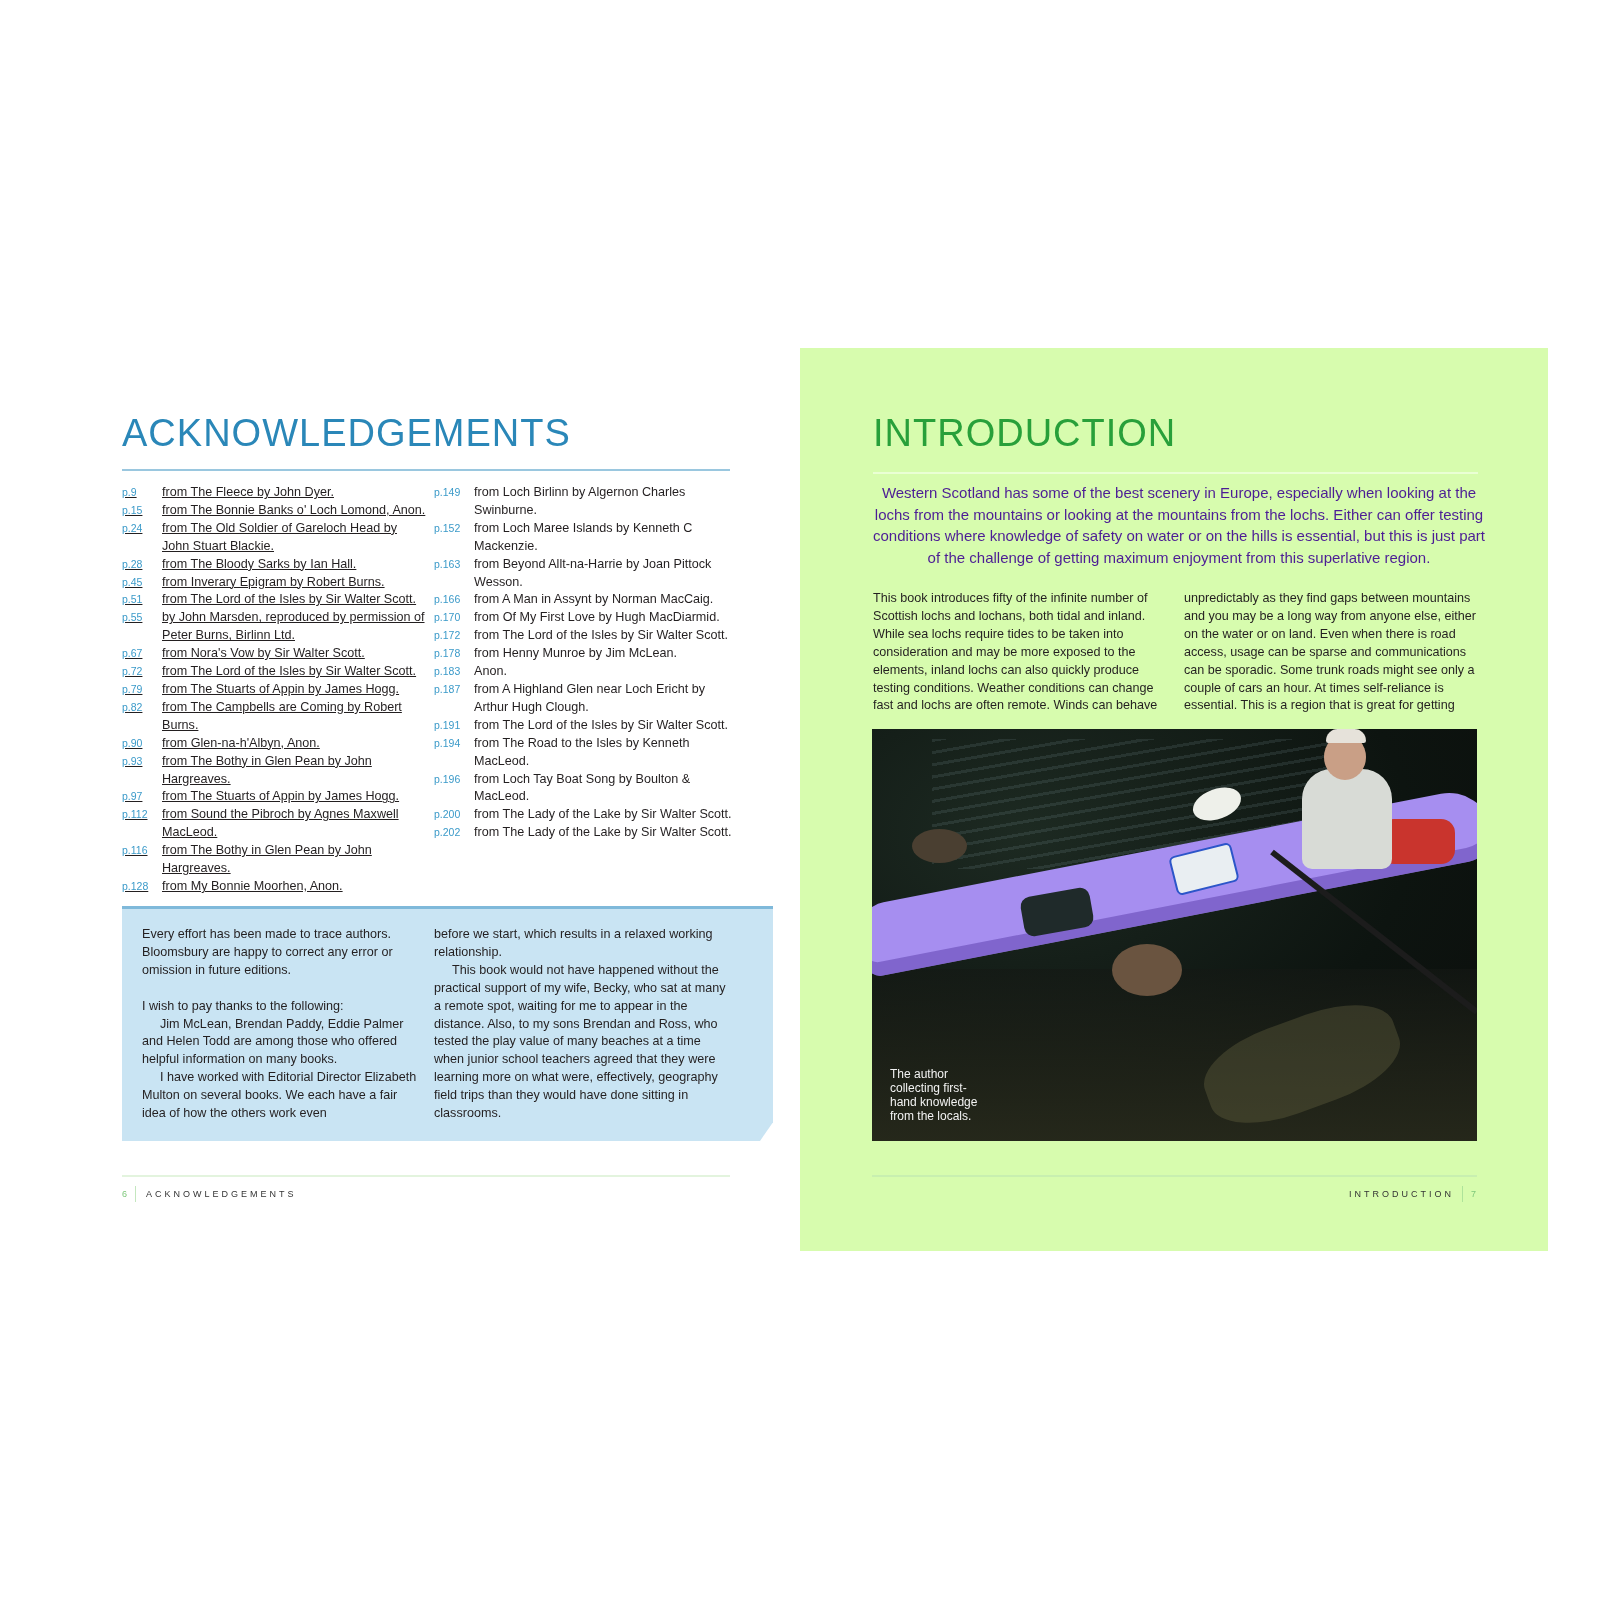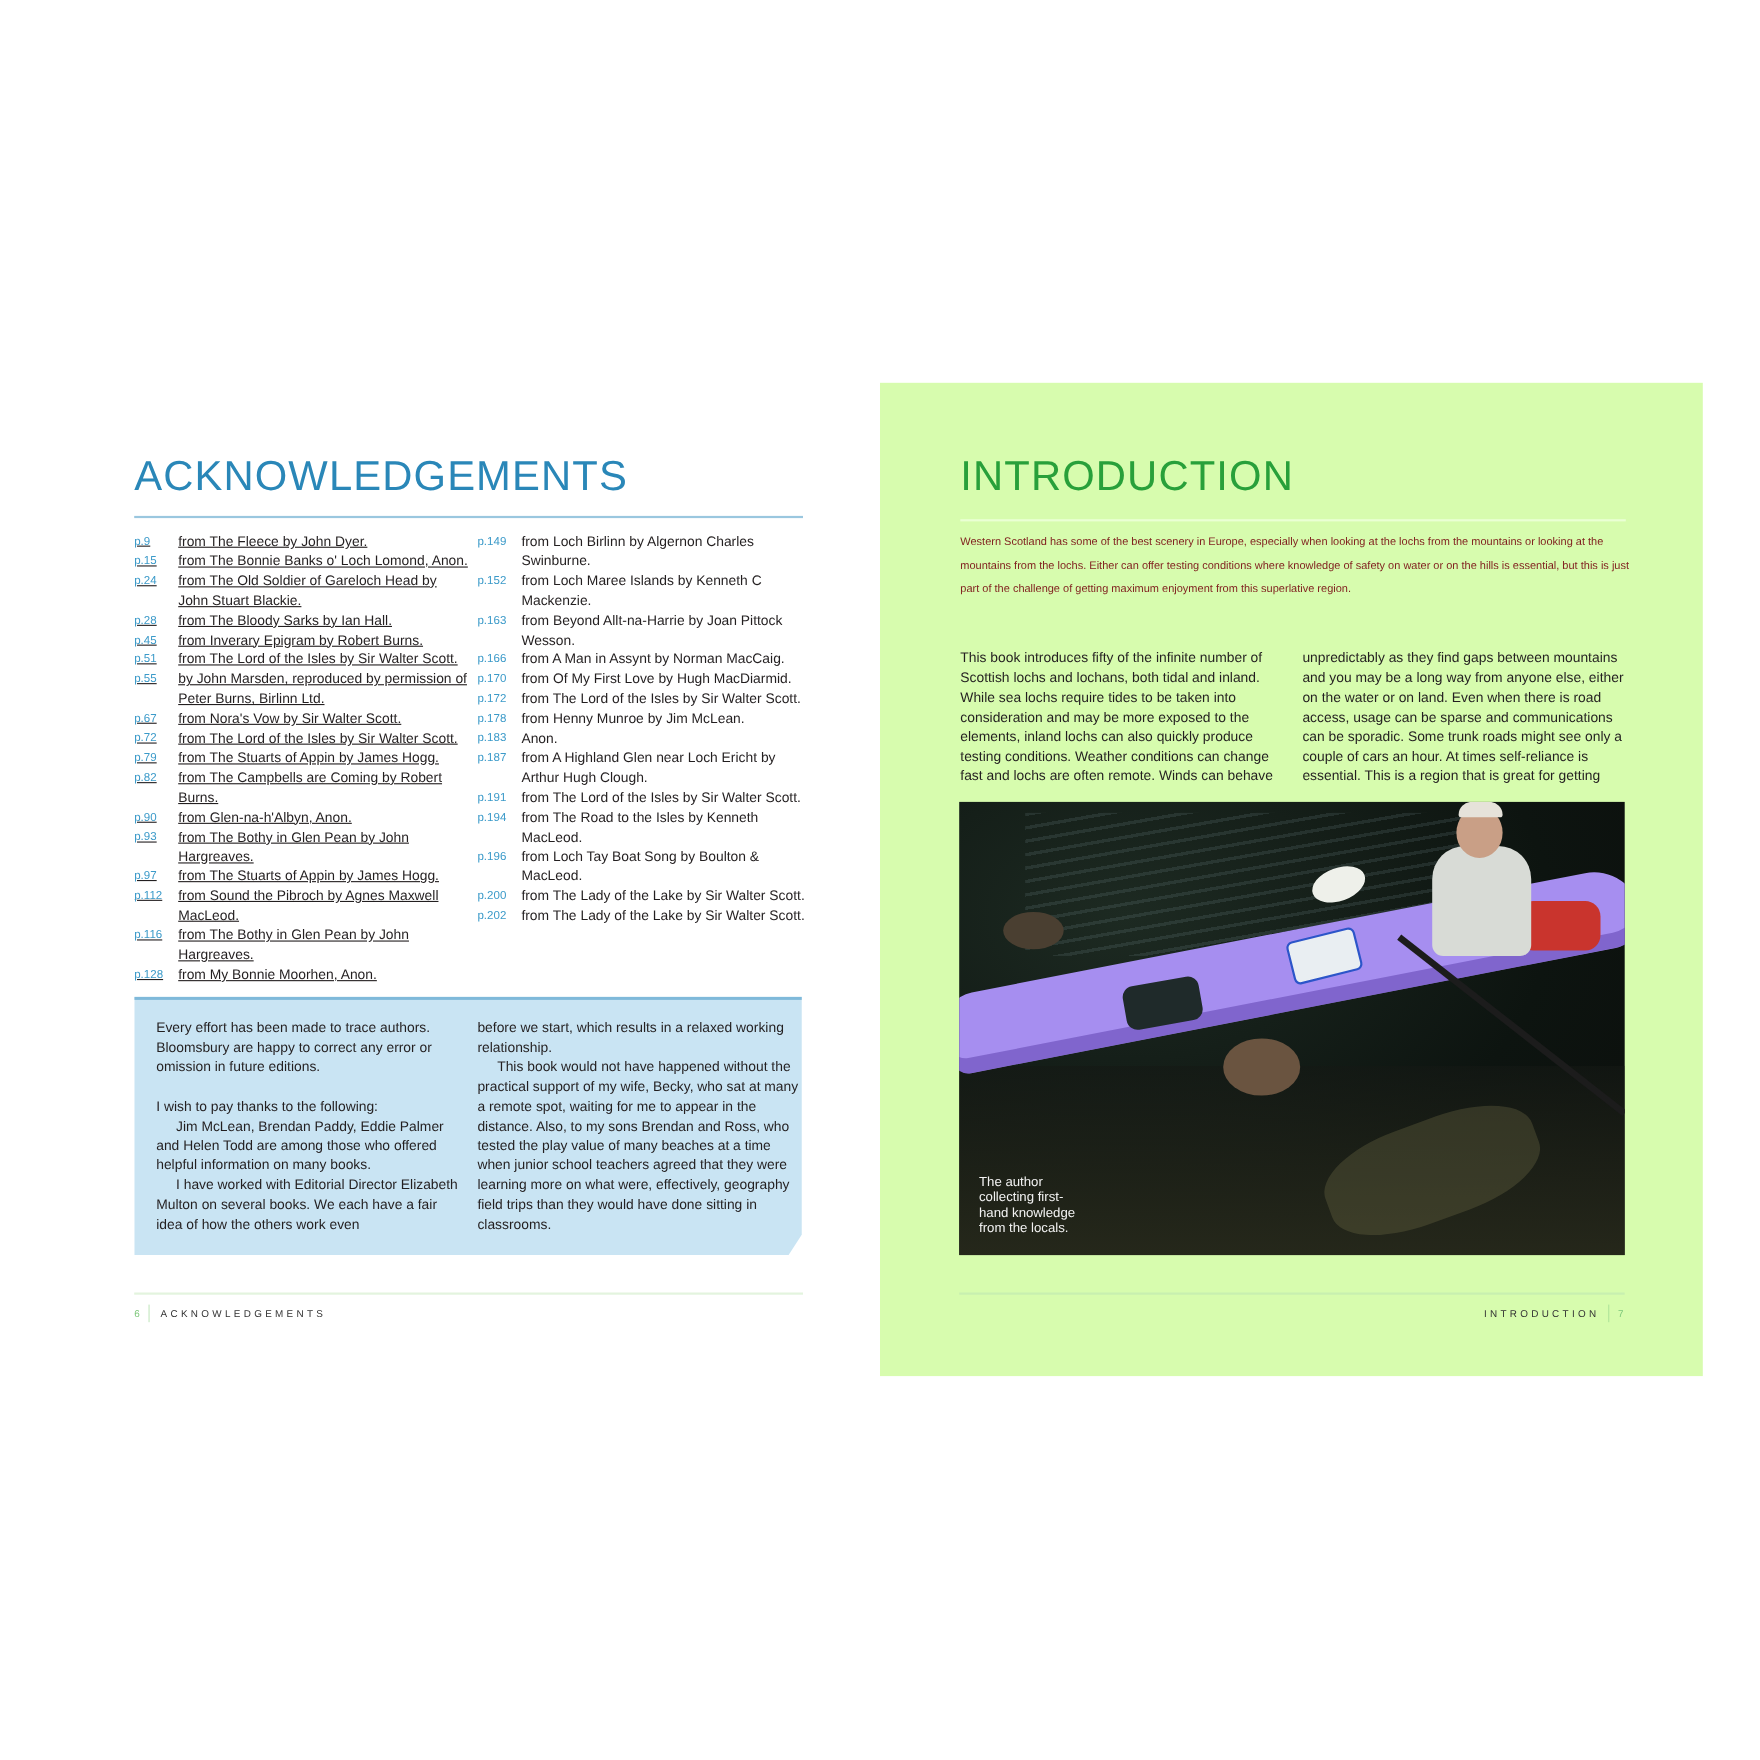--- a/index.html
+++ b/index.html
@@ -18,41 +18,42 @@
     .credits { position:absolute; top:136px; font-size:12.6px; line-height:17.9px; }
     .credits.col1 { left:0; width:305px;text-decoration:underline; }
     .credits.col2 { left:312px; width:300px; }
     .credit { display:flex; }
     .credit .pg { width:40px; flex:none; color:#3b9ac9; font-size:10.5px; }
     .credit .txt { flex:1; }
     .thanks-box {
       position:absolute; left:0; top:558px; width:607px; height:232px;
       background:#c9e4f3; border-top:3px solid #7fb9da;
       clip-path: polygon(0 0, 100% 0, 100% 92%, 98% 100%, 0 100%);
+      padding-left: 44px;
     }
     .thanks-col { position:absolute; top:17px; font-size:12.6px; line-height:17.9px; width:280px; }
     .thanks-col.c1 { left:20px; }
     .thanks-col.c2 { left:312px; width:292px; }
     .thanks-col p { margin:0; }
     .thanks-col p.ind { text-indent:18px; }
     .thanks-col p.gap { margin-top:17.9px; }
     .foot-rule { position:absolute; left:0; top:827px; width:608px; height:2px; background:#e3f4de; }
     .foot-left { position:absolute; left:0; top:838px; font-size:9px; letter-spacing:3px; color:#333; display:flex; align-items:center; }
     .foot-left .num { color:#7dc77a; letter-spacing:0; margin-right:8px; }
     .foot-left .bar { width:1px; height:16px; background:#c4e7bf; margin-right:10px; }
 
     
     #right { left:800px; top:348px; width:748px; height:903px; background:#d7fcae; }
     .intro-title {
       position:absolute; left:73px; top:66px; font-size:38px; letter-spacing:1px;
       color:#28a03a; margin:0; line-height:1; font-weight:normal;
     }
     .intro-rule { position:absolute; left:73px; top:124px; width:605px; height:2px; background:#eaffd4; }
     .intro-lead {
-      position:absolute; left:73px; top:134px; width:612px; font-size:10px; line-height:21.5px; color:#7f1d1d; margin:0;
+      position:absolute; left:73px; top:134px; width:612px; font-size:15px; line-height:21.5px; color:#4c1d95; margin:0;text-align:center;
     }
     .intro-body { position:absolute; top:242px; font-size:12.6px; line-height:17.9px; margin:0; }
     .intro-body.c1 { left:73px; width:302px; }
     .intro-body.c2 { left:384px; width:305px; }
     .photo {
       position:absolute; left:72px; top:381px; width:605px; height:412px; overflow:hidden;
       background: radial-gradient(ellipse at 25% 25%, #1d2a22 0%, #0d1410 60%, #0b0d0b 100%);
     }
     .photo .water-glint { position:absolute; left:60px; top:10px; width:420px; height:130px;
       background: repeating-linear-gradient(170deg, rgba(160,190,200,0.12) 0 3px, rgba(0,0,0,0) 3px 12px); }

